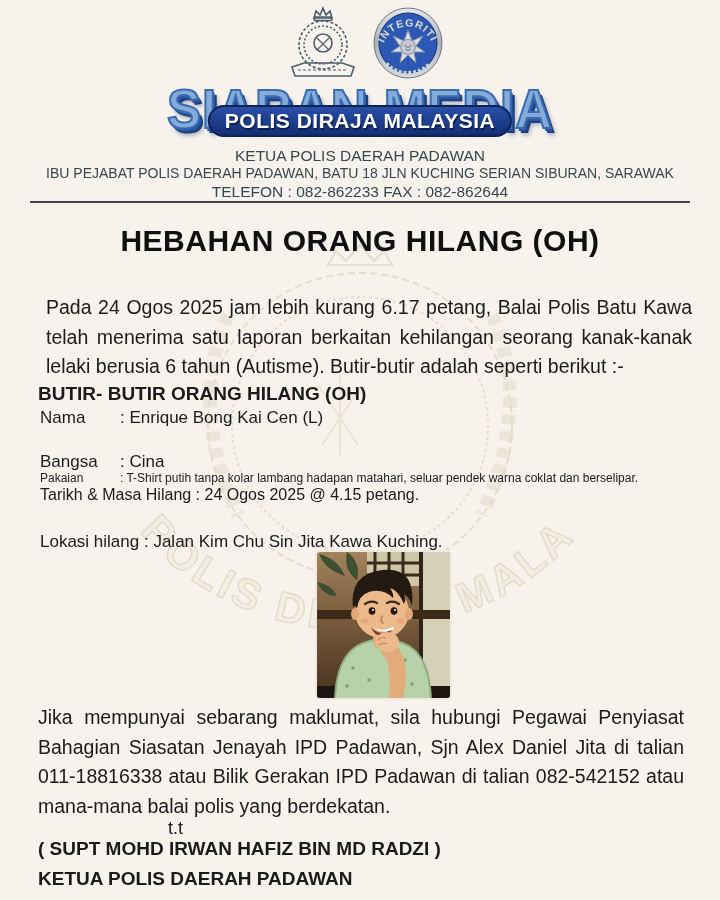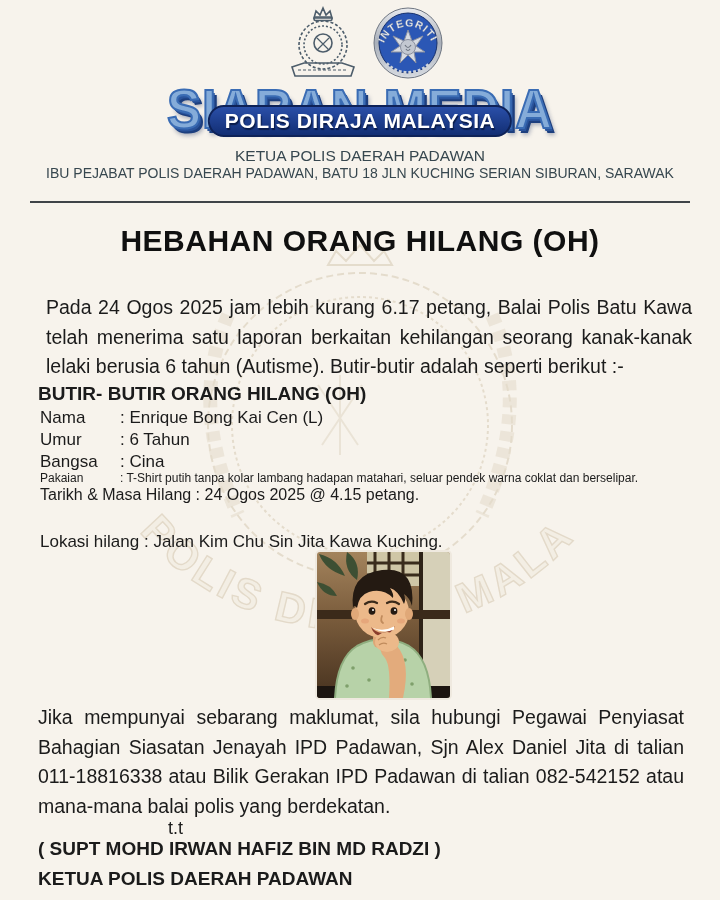--- a/index.html
+++ b/index.html
@@ -122,34 +122,32 @@
       <path d="M-3,-2 q3,5 6,0 M-2,2 q2,3 4,0" fill="none" stroke="#6f7682" stroke-width="1.2"></path>
     </g>
     <path d="M14,58 A 28,25 0 0 0 58,58" fill="none" stroke="#cfd3da" stroke-width="5" stroke-dasharray="3 2"></path>
   </svg>
 
   <div class="abs siaran z1">SIARAN MEDIA</div>
   <div class="abs pdrm-banner z1">POLIS DIRAJA MALAYSIA</div>
 
   <div class="abs hline hline1 z1">KETUA POLIS DAERAH PADAWAN</div>
   <div class="abs hline hline2 z1">IBU PEJABAT POLIS DAERAH PADAWAN, BATU 18 JLN KUCHING SERIAN SIBURAN, SARAWAK</div>
+  <div class="abs hline hline3 z1">TELEFON : 082-862233 FAX : 082-862644</div>
   <div class="abs rule z1"></div>
 
   <div class="abs doc-title z1">HEBAHAN ORANG HILANG (OH)</div>
 
   <p class="abs intro z1">Pada 24 Ogos 2025 jam lebih kurang 6.17 petang, Balai Polis Batu Kawa telah menerima satu laporan berkaitan kehilangan seorang kanak-kanak lelaki berusia 6 tahun (Autisme). Butir-butir adalah seperti berikut :-</p>
 
   <div class="abs detail-row row-nama z1">
     <span class="lbl">Nama</span><span>: Enrique Bong Kai Cen (L)</span>
   </div>
 
   <div class="abs butir-heading z1">BUTIR- BUTIR ORANG HILANG (OH)</div>
-  <div class="abs detail-row row-umur z1">
-    <span class="lbl">Umur</span><span>: 6 Tahun</span>
-  </div>
   <div class="abs detail-row row-bangsa z1">
     <span class="lbl">Bangsa</span><span>: Cina</span>
   </div>
 
   <p class="abs pakaian z1">
     <span class="lbl">Pakaian</span><span>: T-Shirt putih tanpa kolar lambang hadapan matahari, seluar pendek warna coklat dan berselipar.</span>
   </p>
 
   <div class="abs tarikh z1">Tarikh &amp; Masa Hilang : 24 Ogos 2025 @ 4.15 petang.</div>
   <div class="abs lokasi z1">Lokasi hilang : Jalan Kim Chu Sin Jita Kawa Kuching.</div>

